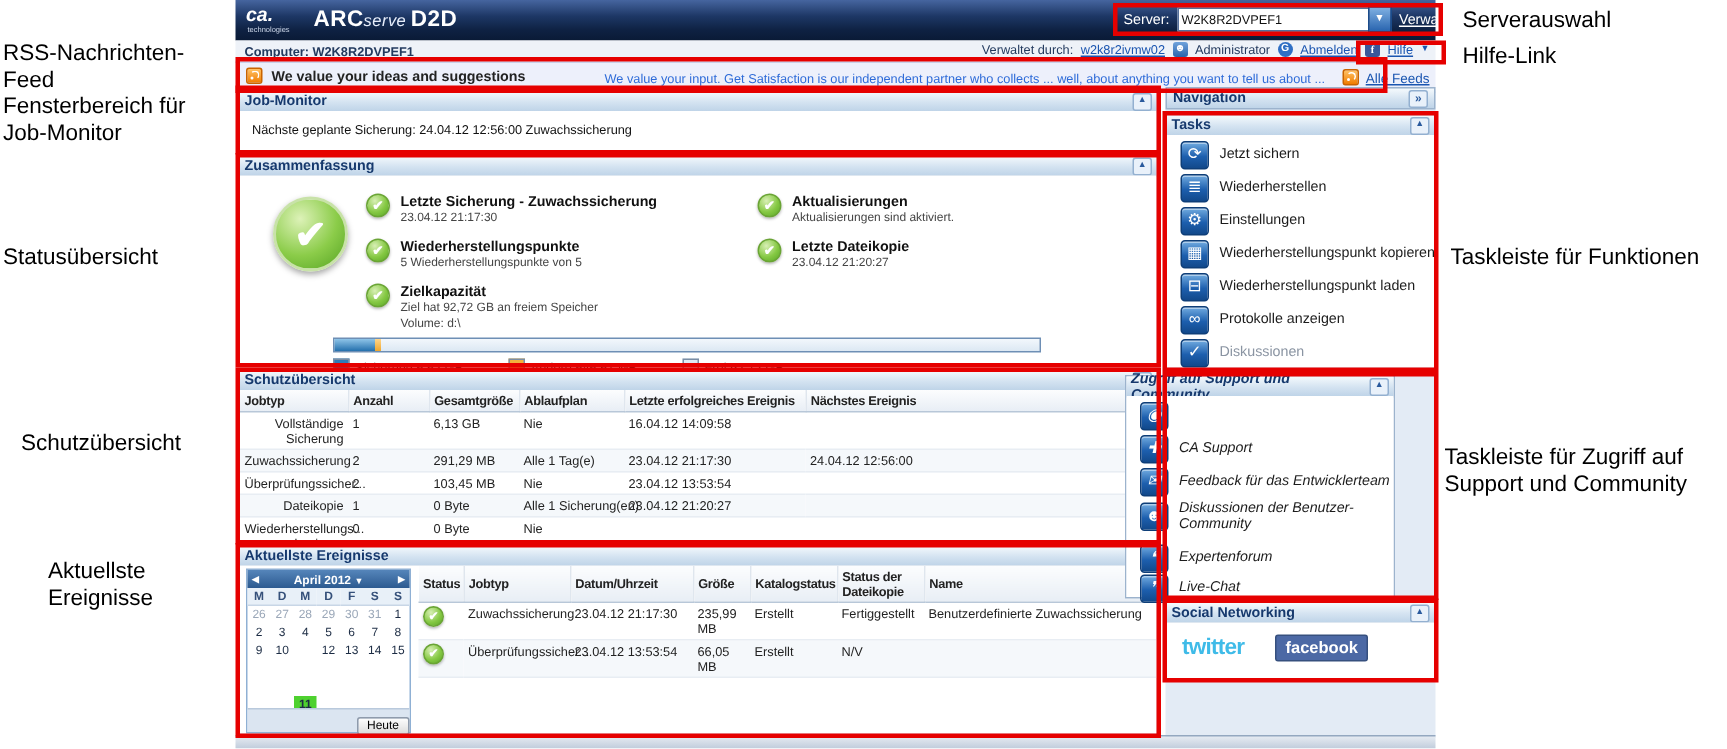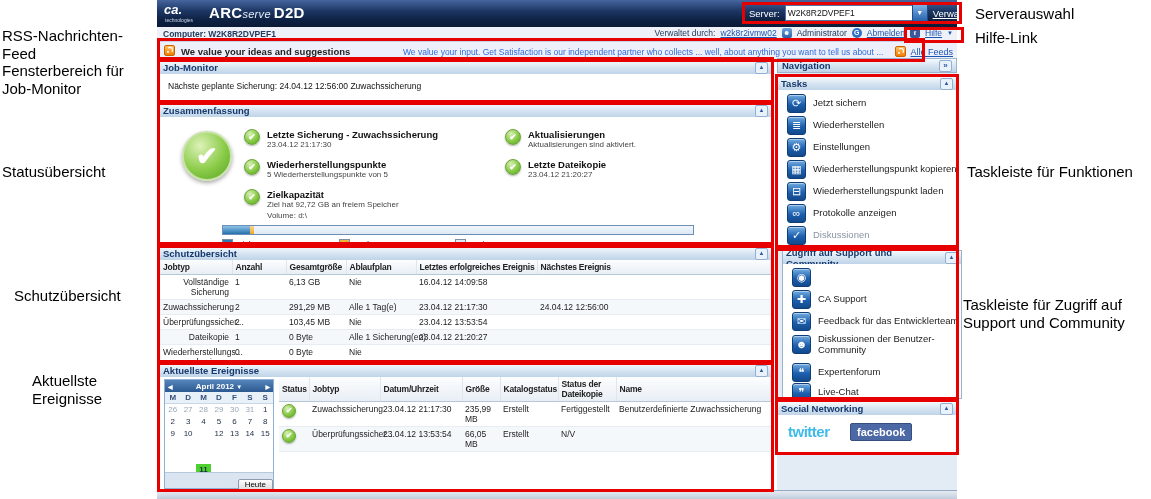--- a/index.html
+++ b/index.html
@@ -270,21 +270,21 @@
             <col style="width:70px">
             <col style="width:121px">
             <col>
           </colgroup>
         <thead>
             <tr>
           <th>Jobtyp</th>
           <th>Anzahl</th>
           <th>Gesamtgröße</th>
           <th>Ablaufplan</th>
-          <th>Letztes erfolgreiches Ereignis</th>
+          <th>Letzte erfolgreiches Ereignis</th>
           <th>Nächstes Ereignis</th>
         </tr>
           </thead>
         <tbody>
           <tr>
             <td class="pre">Vollständige
 Sicherung</td>
             <td>1</td>
             <td>6,13 GB</td>
             <td>Nie</td>
@@ -485,21 +485,21 @@
         <span class="ticon">∞</span>
         <span class="lb">Protokolle anzeigen</span>
         </div>
       <div class="titem muted" style="top:136px;">
         <span class="ticon">✓</span>
         <span class="lb">Diskussionen</span>
         </div>
     </div>
   </div>
 
-  <div class="panel" style="left:782px;top:250px;width:180px;height:149px;">
+  <div class="panel" style="left:750px;top:250px;width:180px;height:149px;font-style:italic;">
     <div class="phead">
       <span>Zugriff auf Support und Community</span>
       <span class="pgrow"></span>
       <span class="cbtn">▲</span>
     </div>
     <div class="pbody">
       <div class="titem" style="top:4px;">
         <span class="ticon">◉</span>
         </div>
       <div class="titem" style="top:26px;">

